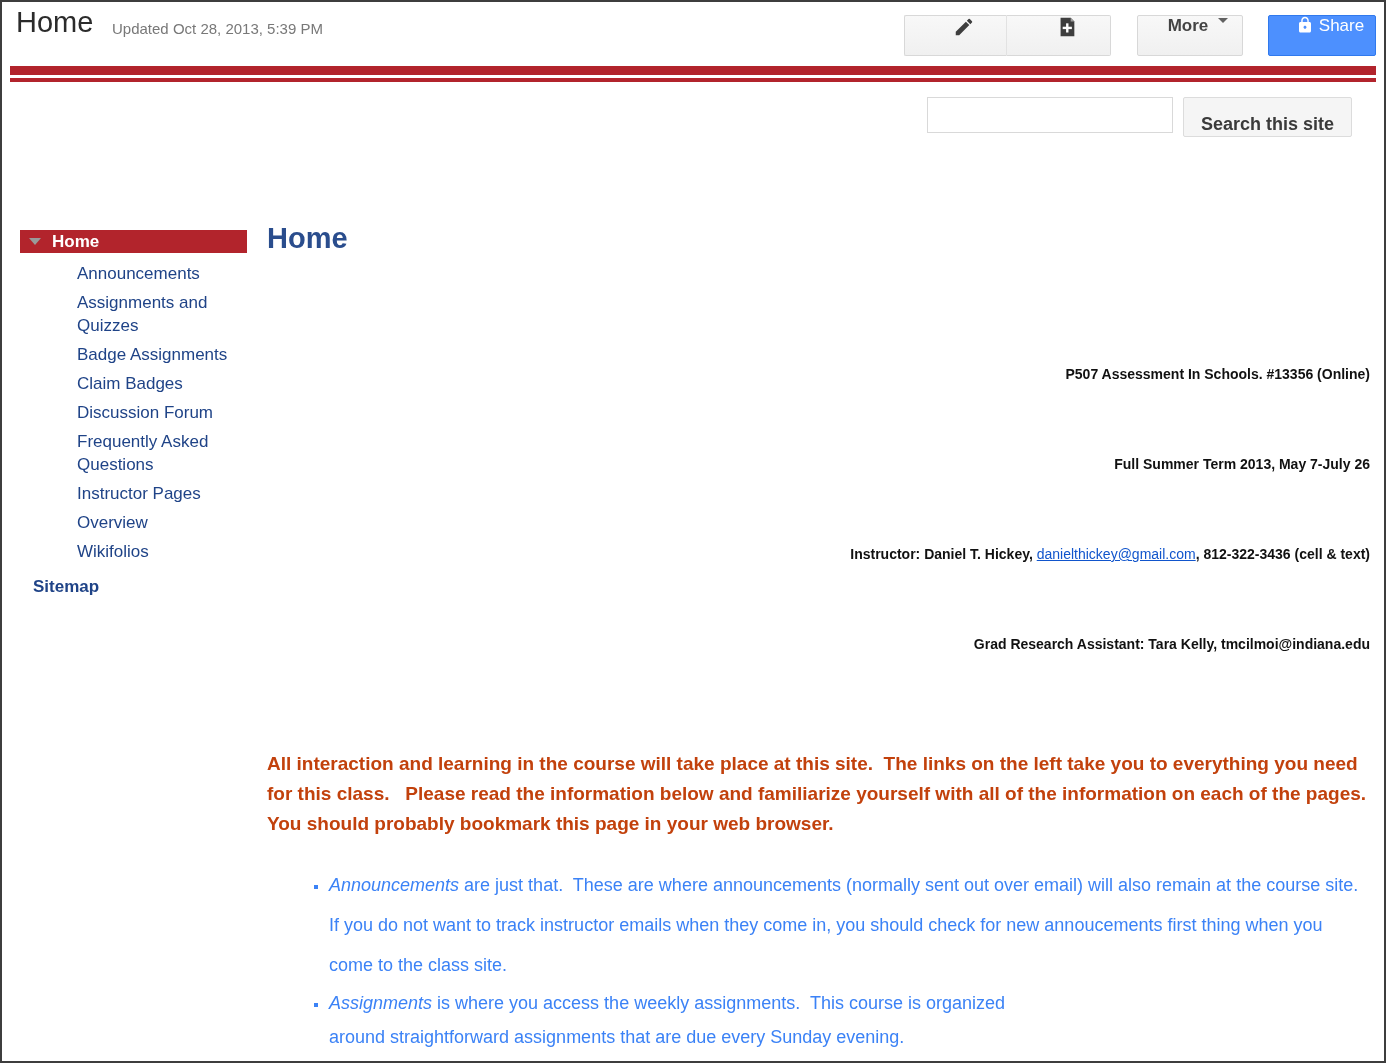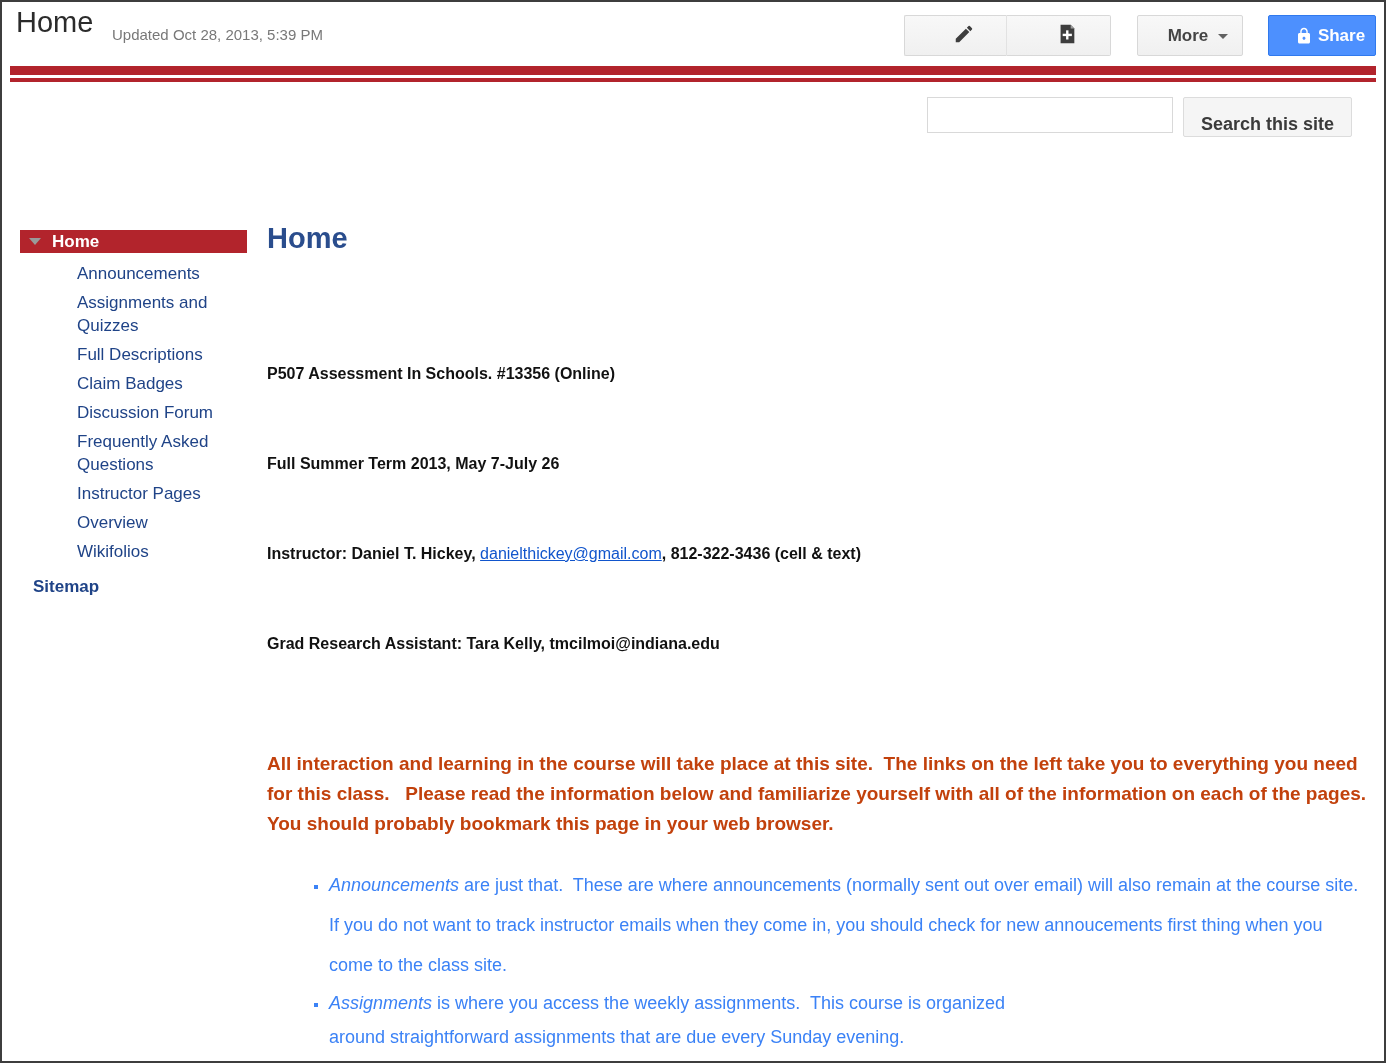--- a/index.html
+++ b/index.html
@@ -4,32 +4,32 @@
 <style>
   html,body { margin:0; padding:0; background:#e9e9e9; }
   .page {
     width:1386px; height:1063px; box-sizing:border-box;
     border:2px solid #3d3d3d; background:#fff; position:relative; overflow:hidden;
     font-family:"Liberation Sans", sans-serif;
   }
   
   .topbar { position:relative; height:64px; }
   .page-title { position:absolute; left:14px; top:4px; font-size:29px; color:#2b2b2b; font-weight:400; }
-  .updated { position:absolute; left:110px; top:24px; font-size:15px; color:#787878; }
+  .updated { position:absolute; left:110px; top:18px; font-size:15px; color:#787878; }
   .topbar-actions { position:absolute; top:13px; right:8px; display:flex; align-items:center; }
   .btn {
     box-sizing:border-box; height:41px; background:linear-gradient(#f8f8f8,#f0f0f0);
-    border:1px solid #d8d8d8; border-radius:2px; display:flex; align-items:center;
+    border:1px solid #d8d8d8; border-radius:2px; display:flex; align-items:flex-start;
     justify-content:center; cursor:pointer;padding-left:16px;
   }
   .btn-edit { width:103px; border-right:1px solid #e2e2e2; border-radius:2px 0 0 2px; }
   .btn-newpage { width:104px; border-left:none; border-radius:0 2px 2px 0; }
   .btn-more { width:106px; margin-left:26px; font-size:17px; font-weight:bold; color:#444; gap:10px; }
   .more-arrow { width:0; height:0; border-left:5px solid transparent; border-right:5px solid transparent; border-top:5px solid #616161; margin-top:2px; }
-  .btn-share { width:108px; margin-left:25px; background:#4d90fe; border:1px solid #3079ed; color:#fff; font-weight:bold; font-size:17px; gap:5px; }
+  .btn-share { width:108px; margin-left:25px; background:#4d90fe; border:1px solid #3079ed; color:#fff; font-weight:normal; font-size:17px; gap:5px; }
   
   .stripes { margin:0 8px; }
   .stripe-thick { height:9px; background:#b2242c; }
   .stripe-gap { height:3px; }
   .stripe-thin { height:4px; background:#b2242c; }
   
   .siteheader { position:relative; height:120px; }
   .site-title {
     position:absolute; left:44px; top:16px; font-size:55px; letter-spacing:9px;
     color:#b2b2b2; font-weight:300; white-space:nowrap;
@@ -45,21 +45,21 @@
   .sidebar { width:245px; flex-shrink:0; padding-top:28px; }
   .nav-selected { height:23px; background:#b2242c; display:flex; align-items:center; margin-left:18px; width:227px; box-sizing:border-box; padding-left:9px; cursor:pointer; }
   .nav-tri { width:0; height:0; border-left:6px solid transparent; border-right:6px solid transparent; border-top:7px solid #9a9a9a; margin-right:11px; }
   .nav-selected-label { color:#fff; font-weight:bold; font-size:17px; }
   .nav-list { list-style:none; margin:9px 0 0 0; padding:0 0 0 75px; }
   .nav-item { width:174px; font-size:17px; line-height:23px; color:#1f4387; margin-bottom:6px; cursor:pointer; }
   .nav-sitemap { margin:14px 0 0 31px; font-size:17px; font-weight:bold; color:#1f4387; cursor:pointer; }
   
   .content { flex:1; padding:0 14px 0 20px; }
   .content-heading { margin:20px 0 0 0; font-size:29px; font-weight:bold; color:#2a4d8d; }
-  .course-header { margin-top:44px; text-align:left; font-weight:bold; font-size:16px; line-height:30px; color:#111; white-space:pre-wrap; }
+  .course-header { margin-top:44px; text-align:right; font-weight:bold; font-size:14px; line-height:30px; color:#111; white-space:pre-wrap; }
   .course-header a { color:#1155cc; font-weight:normal; }
   .intro { margin:30px 0 0 0; font-size:19px; line-height:30px; color:#c2410c; white-space:pre-wrap;font-weight:bold; }
   .bullets { margin:26px 0 0 0; padding-left:62px; }
   .bullets li { font-size:18px; line-height:34px; color:#3b82f6; margin-bottom:1px; list-style-type:square; white-space:pre-wrap; }
   .bullets li:first-child { line-height:40px; }
   .bullets li::marker { font-size:0.72em; }
   .bullets .term { font-style:italic; }
 </style>
 </head>
 <body>
@@ -118,21 +118,21 @@
   <div class="main">
 
     <div class="sidebar" id="nav-root">
         <div class="nav-selected">
           <span class="nav-tri"></span>
           <span class="nav-selected-label">Home</span>
         </div>
         <ul class="nav-list">
           <li class="nav-item">Announcements</li>
           <li class="nav-item">Assignments and Quizzes</li>
-          <li class="nav-item">Full Descriptions</li>
+          <li class="nav-item">Badge Assignments</li>
           <li class="nav-item">Claim Badges</li>
           <li class="nav-item">Discussion Forum</li>
           <li class="nav-item">Frequently Asked Questions</li>
           <li class="nav-item">Instructor Pages</li>
           <li class="nav-item">Overview</li>
           <li class="nav-item">Wikifolios</li>
         </ul>
         <div class="nav-sitemap">Sitemap</div>
       </div>
 

